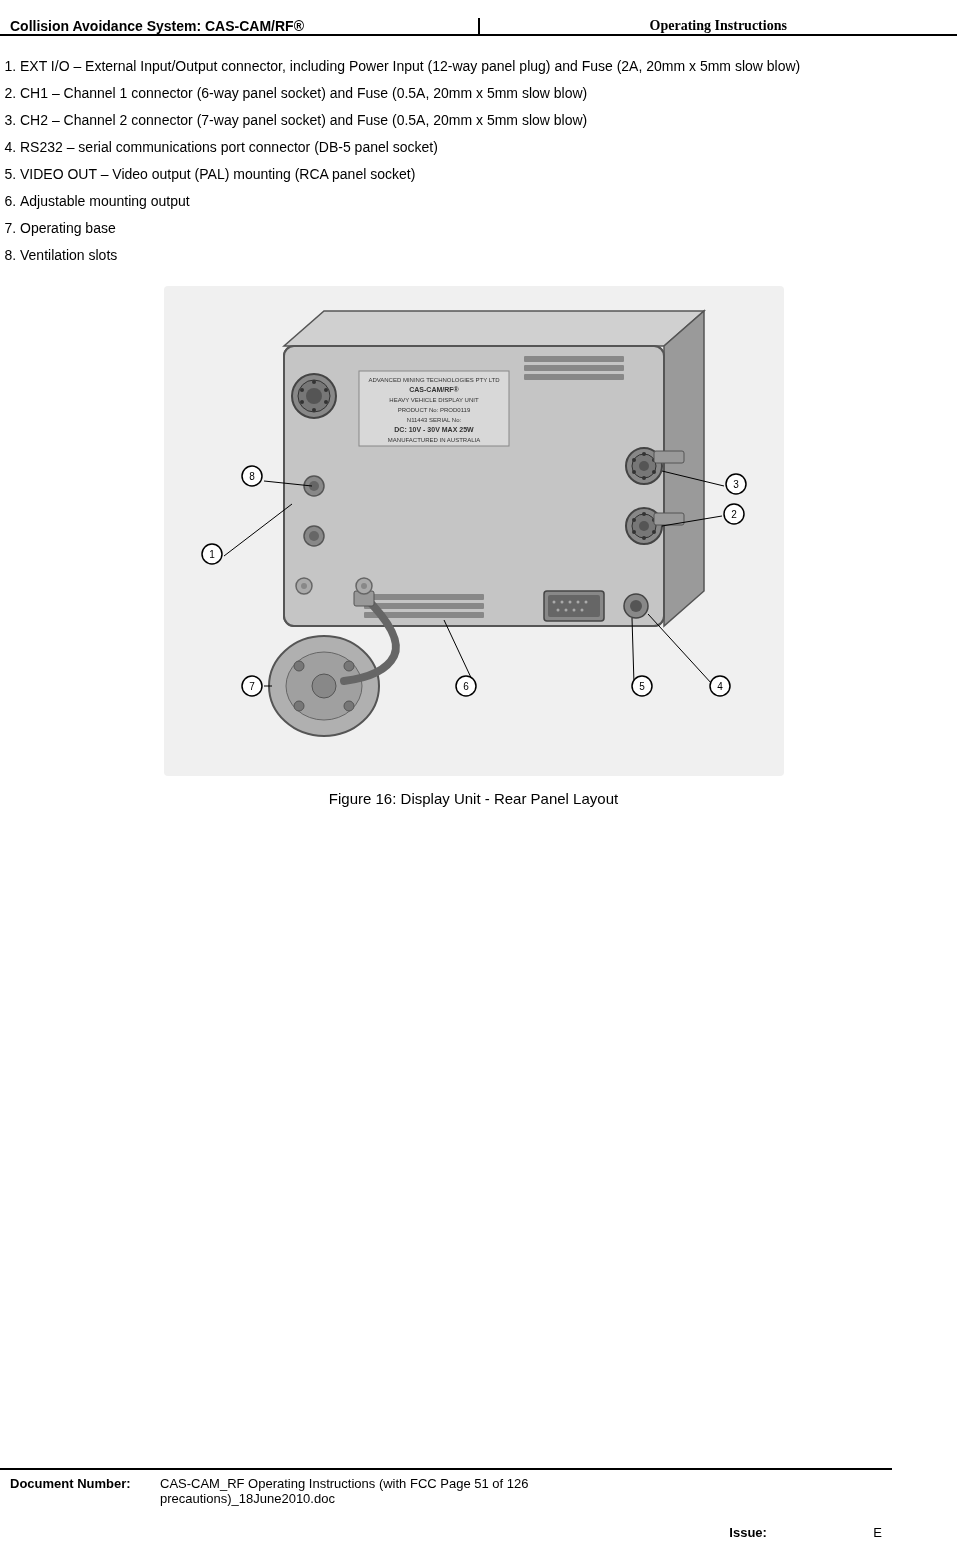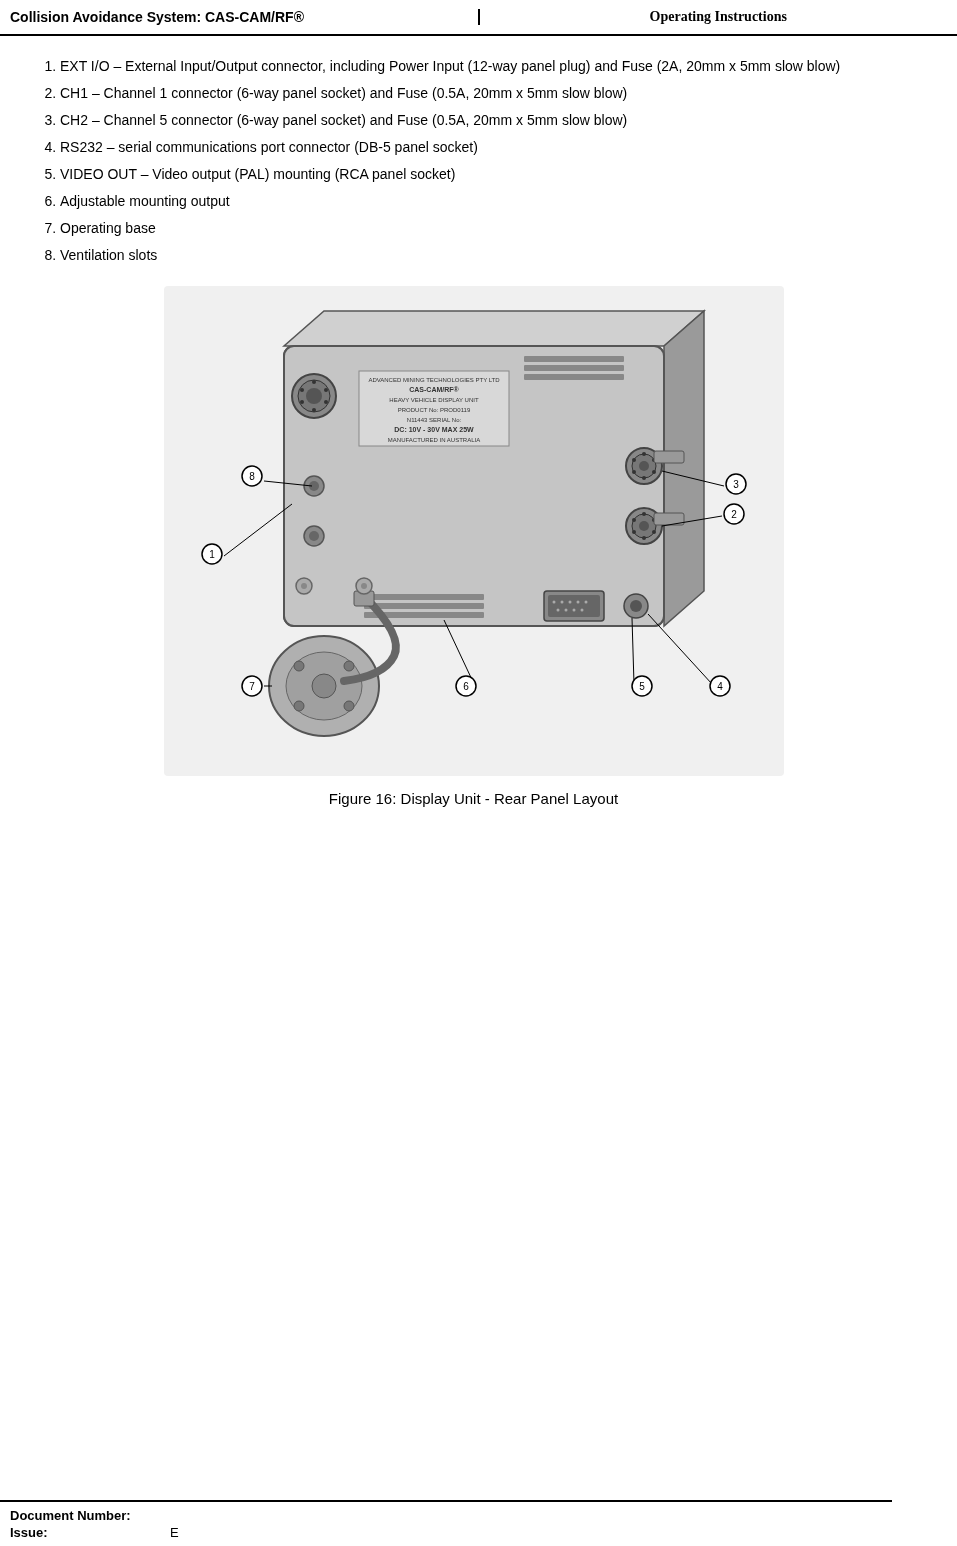--- a/index.html
+++ b/index.html
@@ -10,21 +10,21 @@
       font-family: Arial, sans-serif;
       font-size: 14px;
       color: #000;
     }
 
     
     .header {
       display: flex;
       border-bottom: 2px solid #000;
       height: 36px;
-      align-items: center;
+      align-items: flex-end;
     }
     .header-left {
       flex: 1;
       padding: 0 10px;
       font-weight: bold;
       font-size: 14px;
       border-right: 2px solid #000;
       display: flex;
       align-items: center;
     }
@@ -44,21 +44,20 @@
       padding: 20px 30px 10px 20px;
     }
 
     .section-title {
       font-size: 14px;
       font-weight: normal;
       margin-bottom: 8px;
     }
 
     ol {
-      margin-left: 40px;
       margin-bottom: 10px;
     }
     ol li {
       margin-bottom: 6px;
       font-size: 14px;
       line-height: 1.5;
     }
 
     
     .figure-container {
@@ -95,22 +94,23 @@
     }
     .footer-label {
       font-weight: bold;
       min-width: 140px;
     }
     .footer-value {
       flex: 1;
     }
     .footer-issue-row {
       display: flex;
-      gap: 20px;
-      margin-top: 2px;
+      gap: 4px;
+      margin-top: 19px;
+      justify-content: flex-end;
     }
 
     
     .figure-svg {
       width: 620px;
       height: 490px;
     }
   </style>
 </head>
 <body>
@@ -123,21 +123,21 @@
     <span>Operating Instructions</span>
   </div>
 </div>
 
 <div class="content">
 
 
   <ol>
     <li>EXT I/O – External Input/Output connector, including Power Input (12-way panel plug) and Fuse (2A, 20mm x 5mm slow blow)</li>
     <li>CH1 – Channel 1 connector (6-way panel socket) and Fuse (0.5A, 20mm x 5mm slow blow)</li>
-    <li>CH2 – Channel 5 connector (6-way panel socket) and Fuse (0.5A, 20mm x 5mm slow blow)</li>
+    <li>CH2 – Channel 2 connector (7-way panel socket) and Fuse (0.5A, 20mm x 5mm slow blow)</li>
     <li>RS232 – serial communications port connector (DB-5 panel socket)</li>
     <li>VIDEO OUT – Video output (PAL) mounting (RCA panel socket)</li>
     <li>Adjustable mounting output</li>
     <li>Operating base</li>
     <li>Ventilation slots</li>
   </ol>
 
   <div class="figure-container">
     <svg class="figure-svg" viewBox="0 0 620 490">
 
@@ -284,18 +284,22 @@
     </svg>
 
     <p class="figure-caption">Figure 16:  Display Unit - Rear Panel Layout</p>
   </div>
 
 </div>
 
 <div class="footer">
   <div class="footer-row">
     <span class="footer-label">Document Number:</span>
+    <div class="footer-value">
+      <div>CAS-CAM_RF  Operating  Instructions  (with  FCC  Page 51 of  126</div>
+      <div>precautions)_18June2010.doc</div>
+    </div>
   </div>
   <div class="footer-issue-row">
     <span class="footer-label">Issue:</span>
     <span>E</span>
   </div>
 </div>
 
 </body></html>

